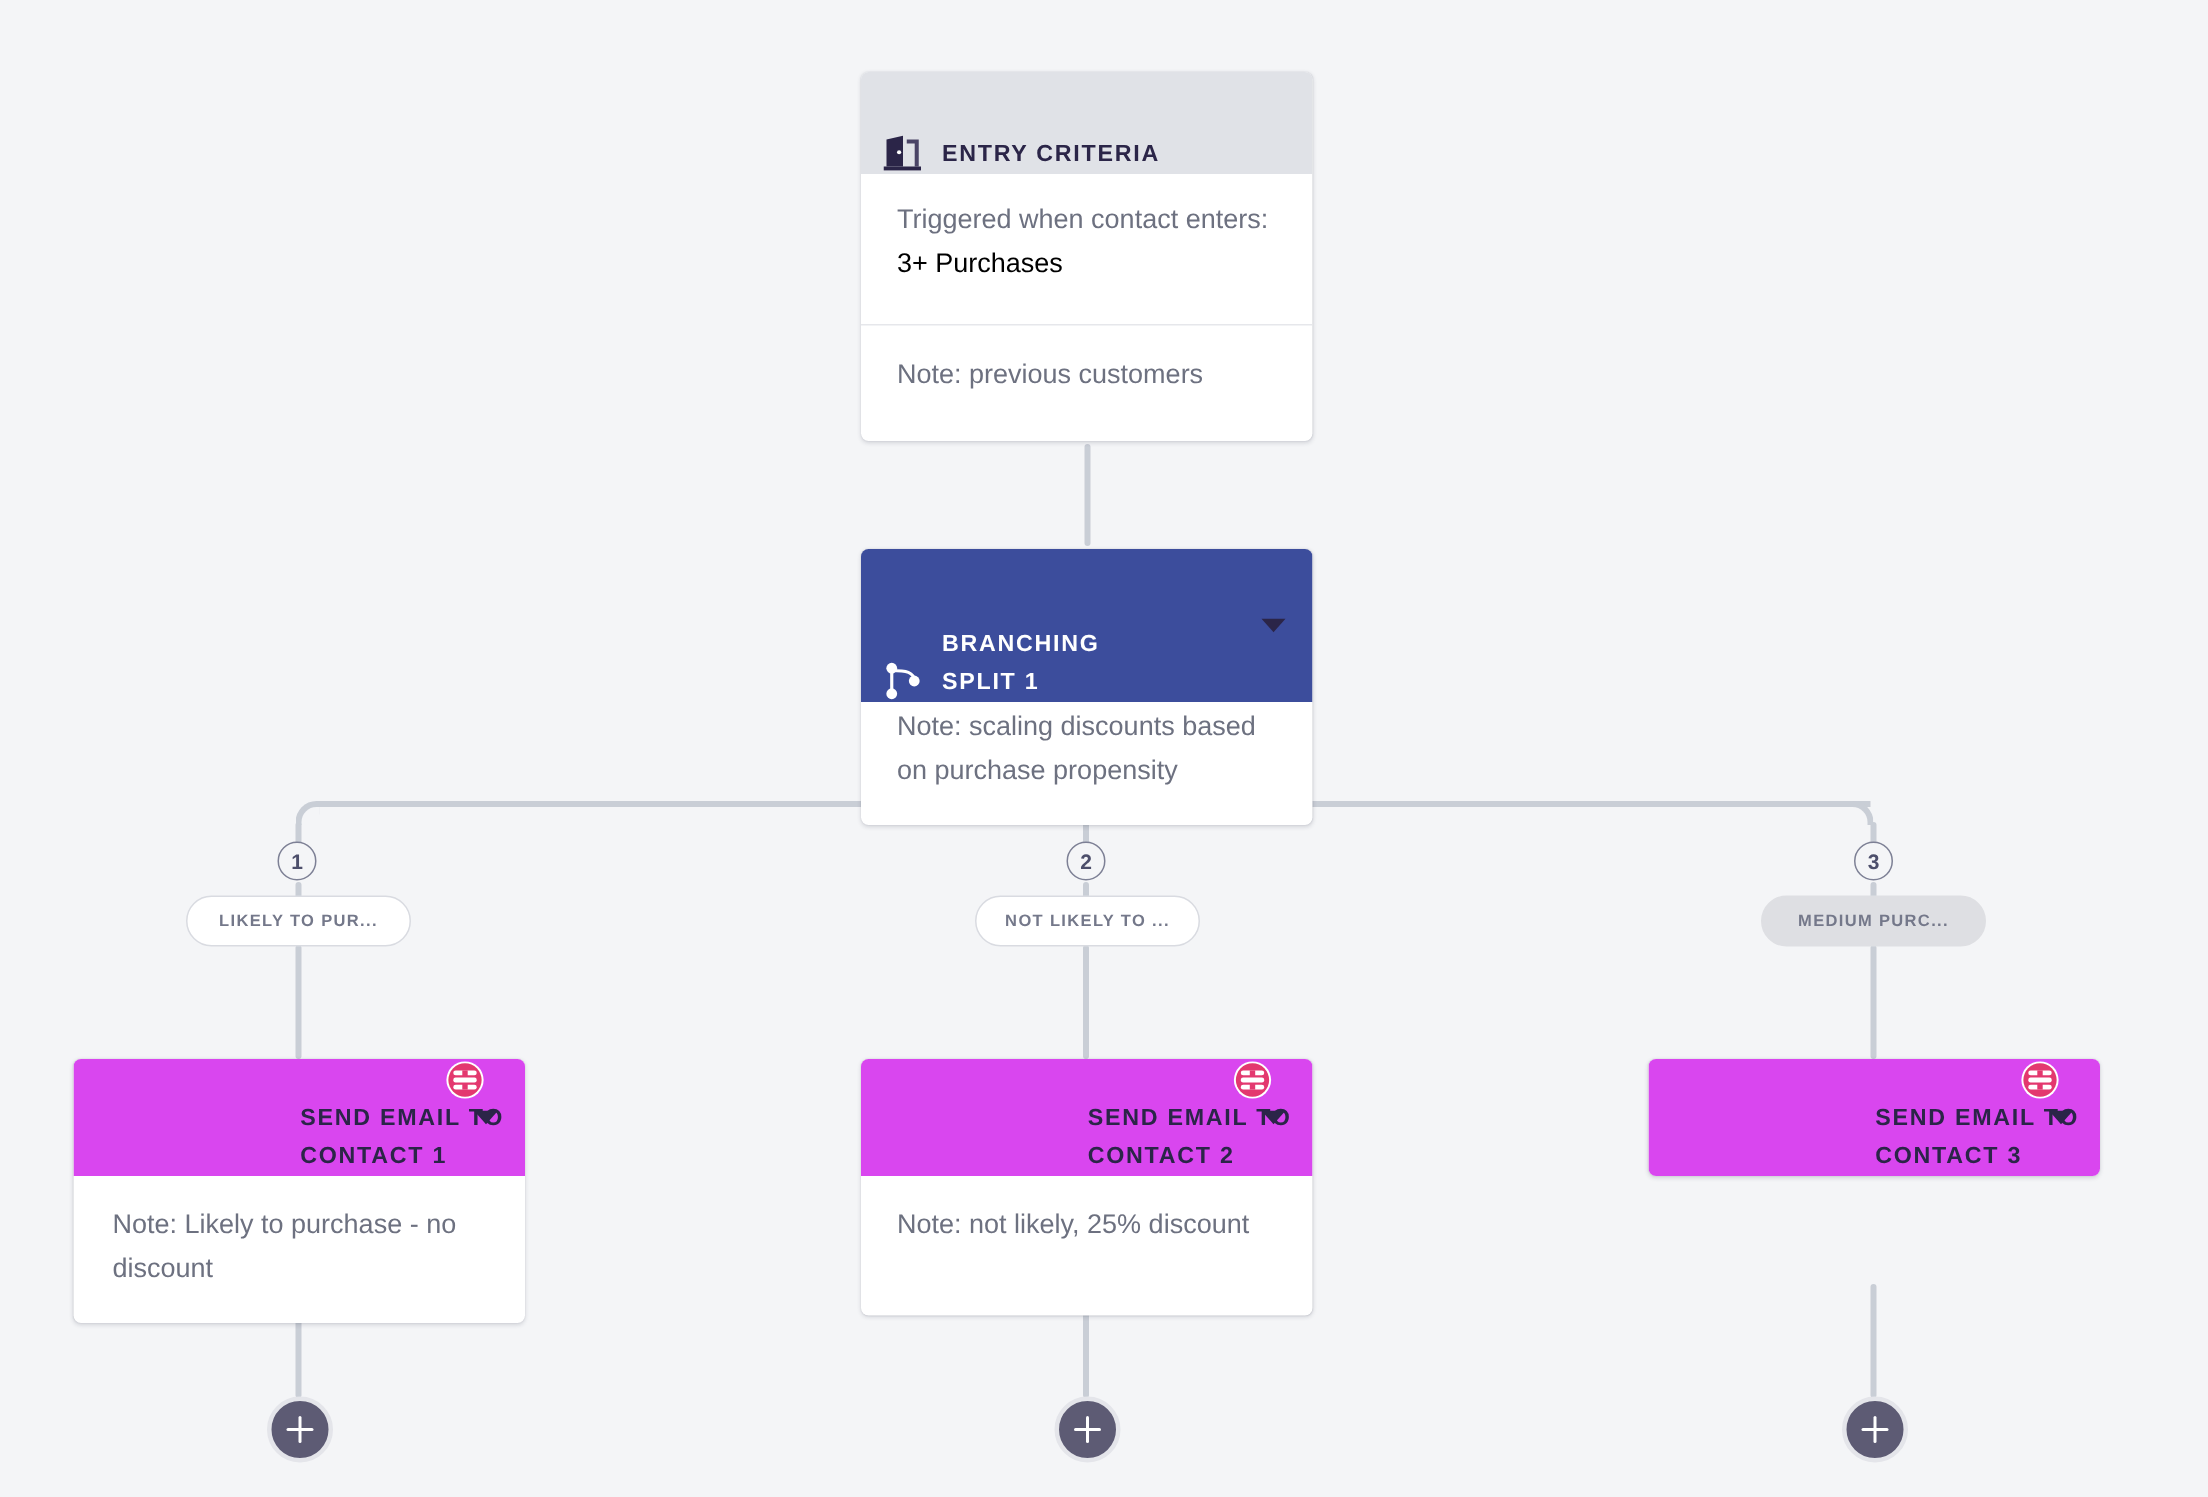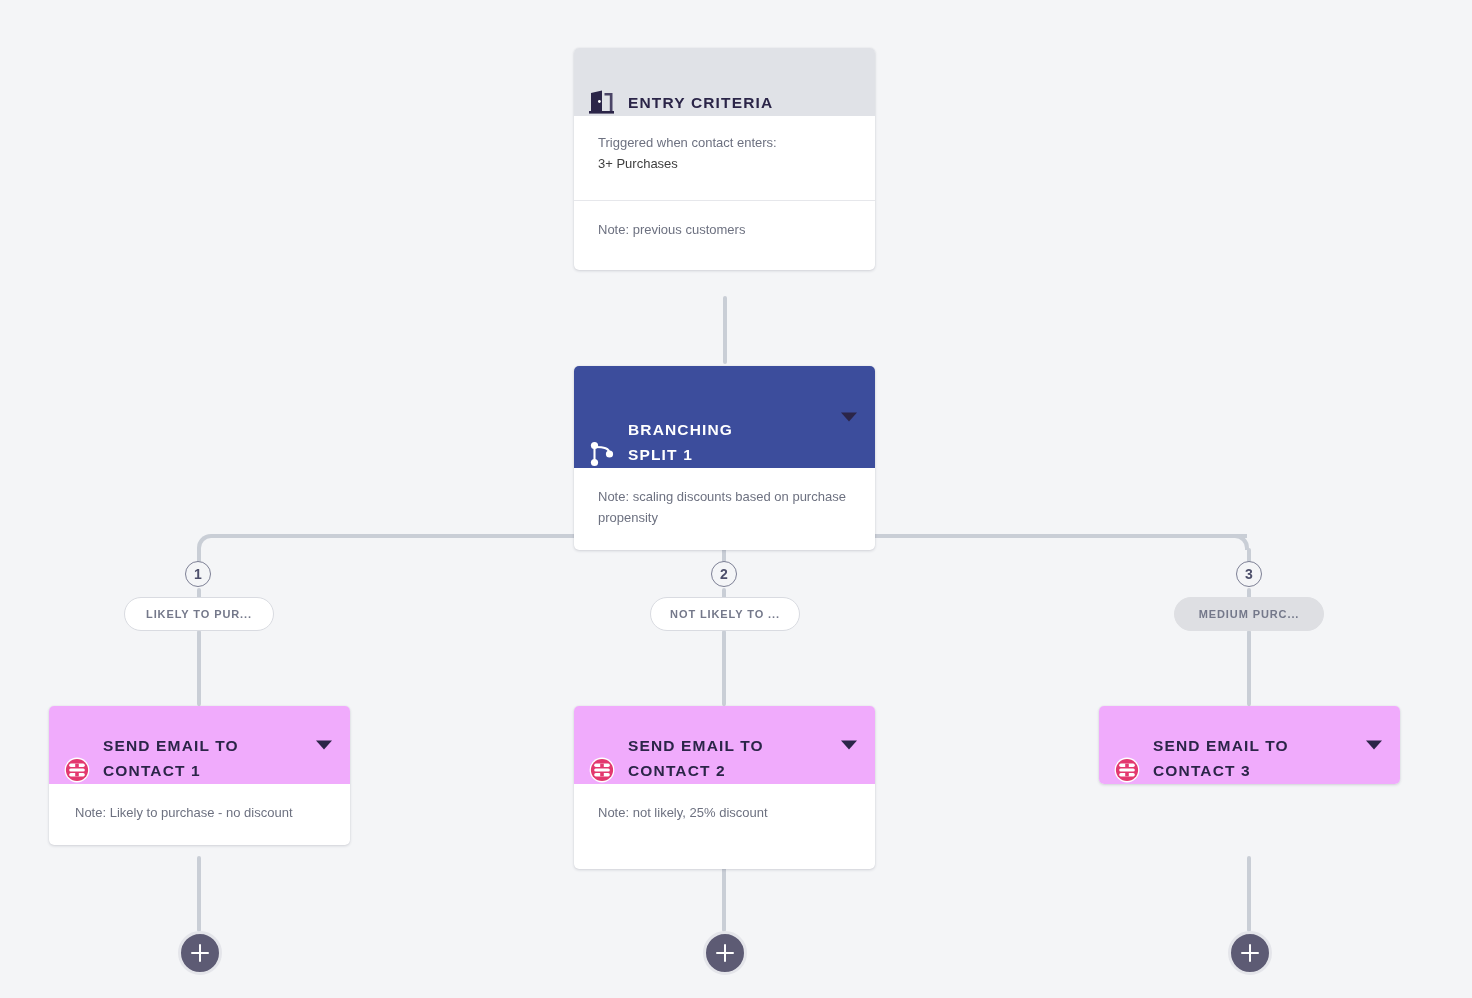--- a/index.html
+++ b/index.html
@@ -64,22 +64,23 @@
   }
   .card-header.entry {
     background: #e0e2e7;
     height: 68px;
   }
   .card-header.branch {
     background: #3c4d9c;
     height: 102px;
   }
   .card-header.email {
-    background: #f0abfc;
+    background: #d946ef;
     height: 78px;
+    flex-direction: column;
   }
 
   .hdr-icon {
     flex: 0 0 auto;
     width: 28px;
     height: 28px;
     margin-right: 12px;
     display: flex;
     align-items: center;
     justify-content: center;
@@ -101,25 +102,25 @@
     top: 50%;
     transform: translateY(-50%);
     width: 0; height: 0;
     border-left: 8px solid transparent;
     border-right: 8px solid transparent;
     border-top: 9px solid #2b2548;
   }
 
   .card-body {
     padding: 16px 24px 18px 24px;
-    font-size: 13px;
+    font-size: 18px;
     line-height: 1.62;
     color: #6d7180;
   }
-  .card-body .accent { color: #404040; }
+  .card-body .accent { color: #000000; }
   .divider { height: 1px; background: #e6e7eb; margin: 0; }
 
   
   .num-badge {
     position: absolute;
     width: 26px; height: 26px;
     border-radius: 50%;
     background: #f4f5f7;
     border: 1.6px solid #7d8095;
     color: #4d4f6b;
@@ -233,21 +234,21 @@
           <path d="M4.5 4.5 L4.5 21.5" stroke="#ffffff" stroke-width="2.1" fill="none"></path>
           <path d="M4.5 6 C14 6 19.5 7 19.5 13" stroke="#ffffff" stroke-width="2.1" fill="none"></path>
         </svg>
       </span>
       <span class="hdr-title">
         <span style="display:block">BRANCHING</span>
         <span style="display:block">SPLIT 1</span>
       </span>
       <span class="caret"></span>
     </div>
-    <div class="card-body" style="padding-top:18px; padding-bottom:22px;">
+    <div class="card-body" style="padding-top:2px; padding-bottom:22px;">
       <span>Note: scaling discounts based on purchase propensity</span>
     </div>
   </div>
 
   <div class="num-badge" style="left:185px; top:561px;">1</div>
   <div class="pill plain" style="left:124px; top:597px; width:150px;">LIKELY TO PUR...</div>
 
   <div class="card" style="left:49px; top:706px; width:301px;">
     <div class="card-header email">
       <span class="hdr-icon">

